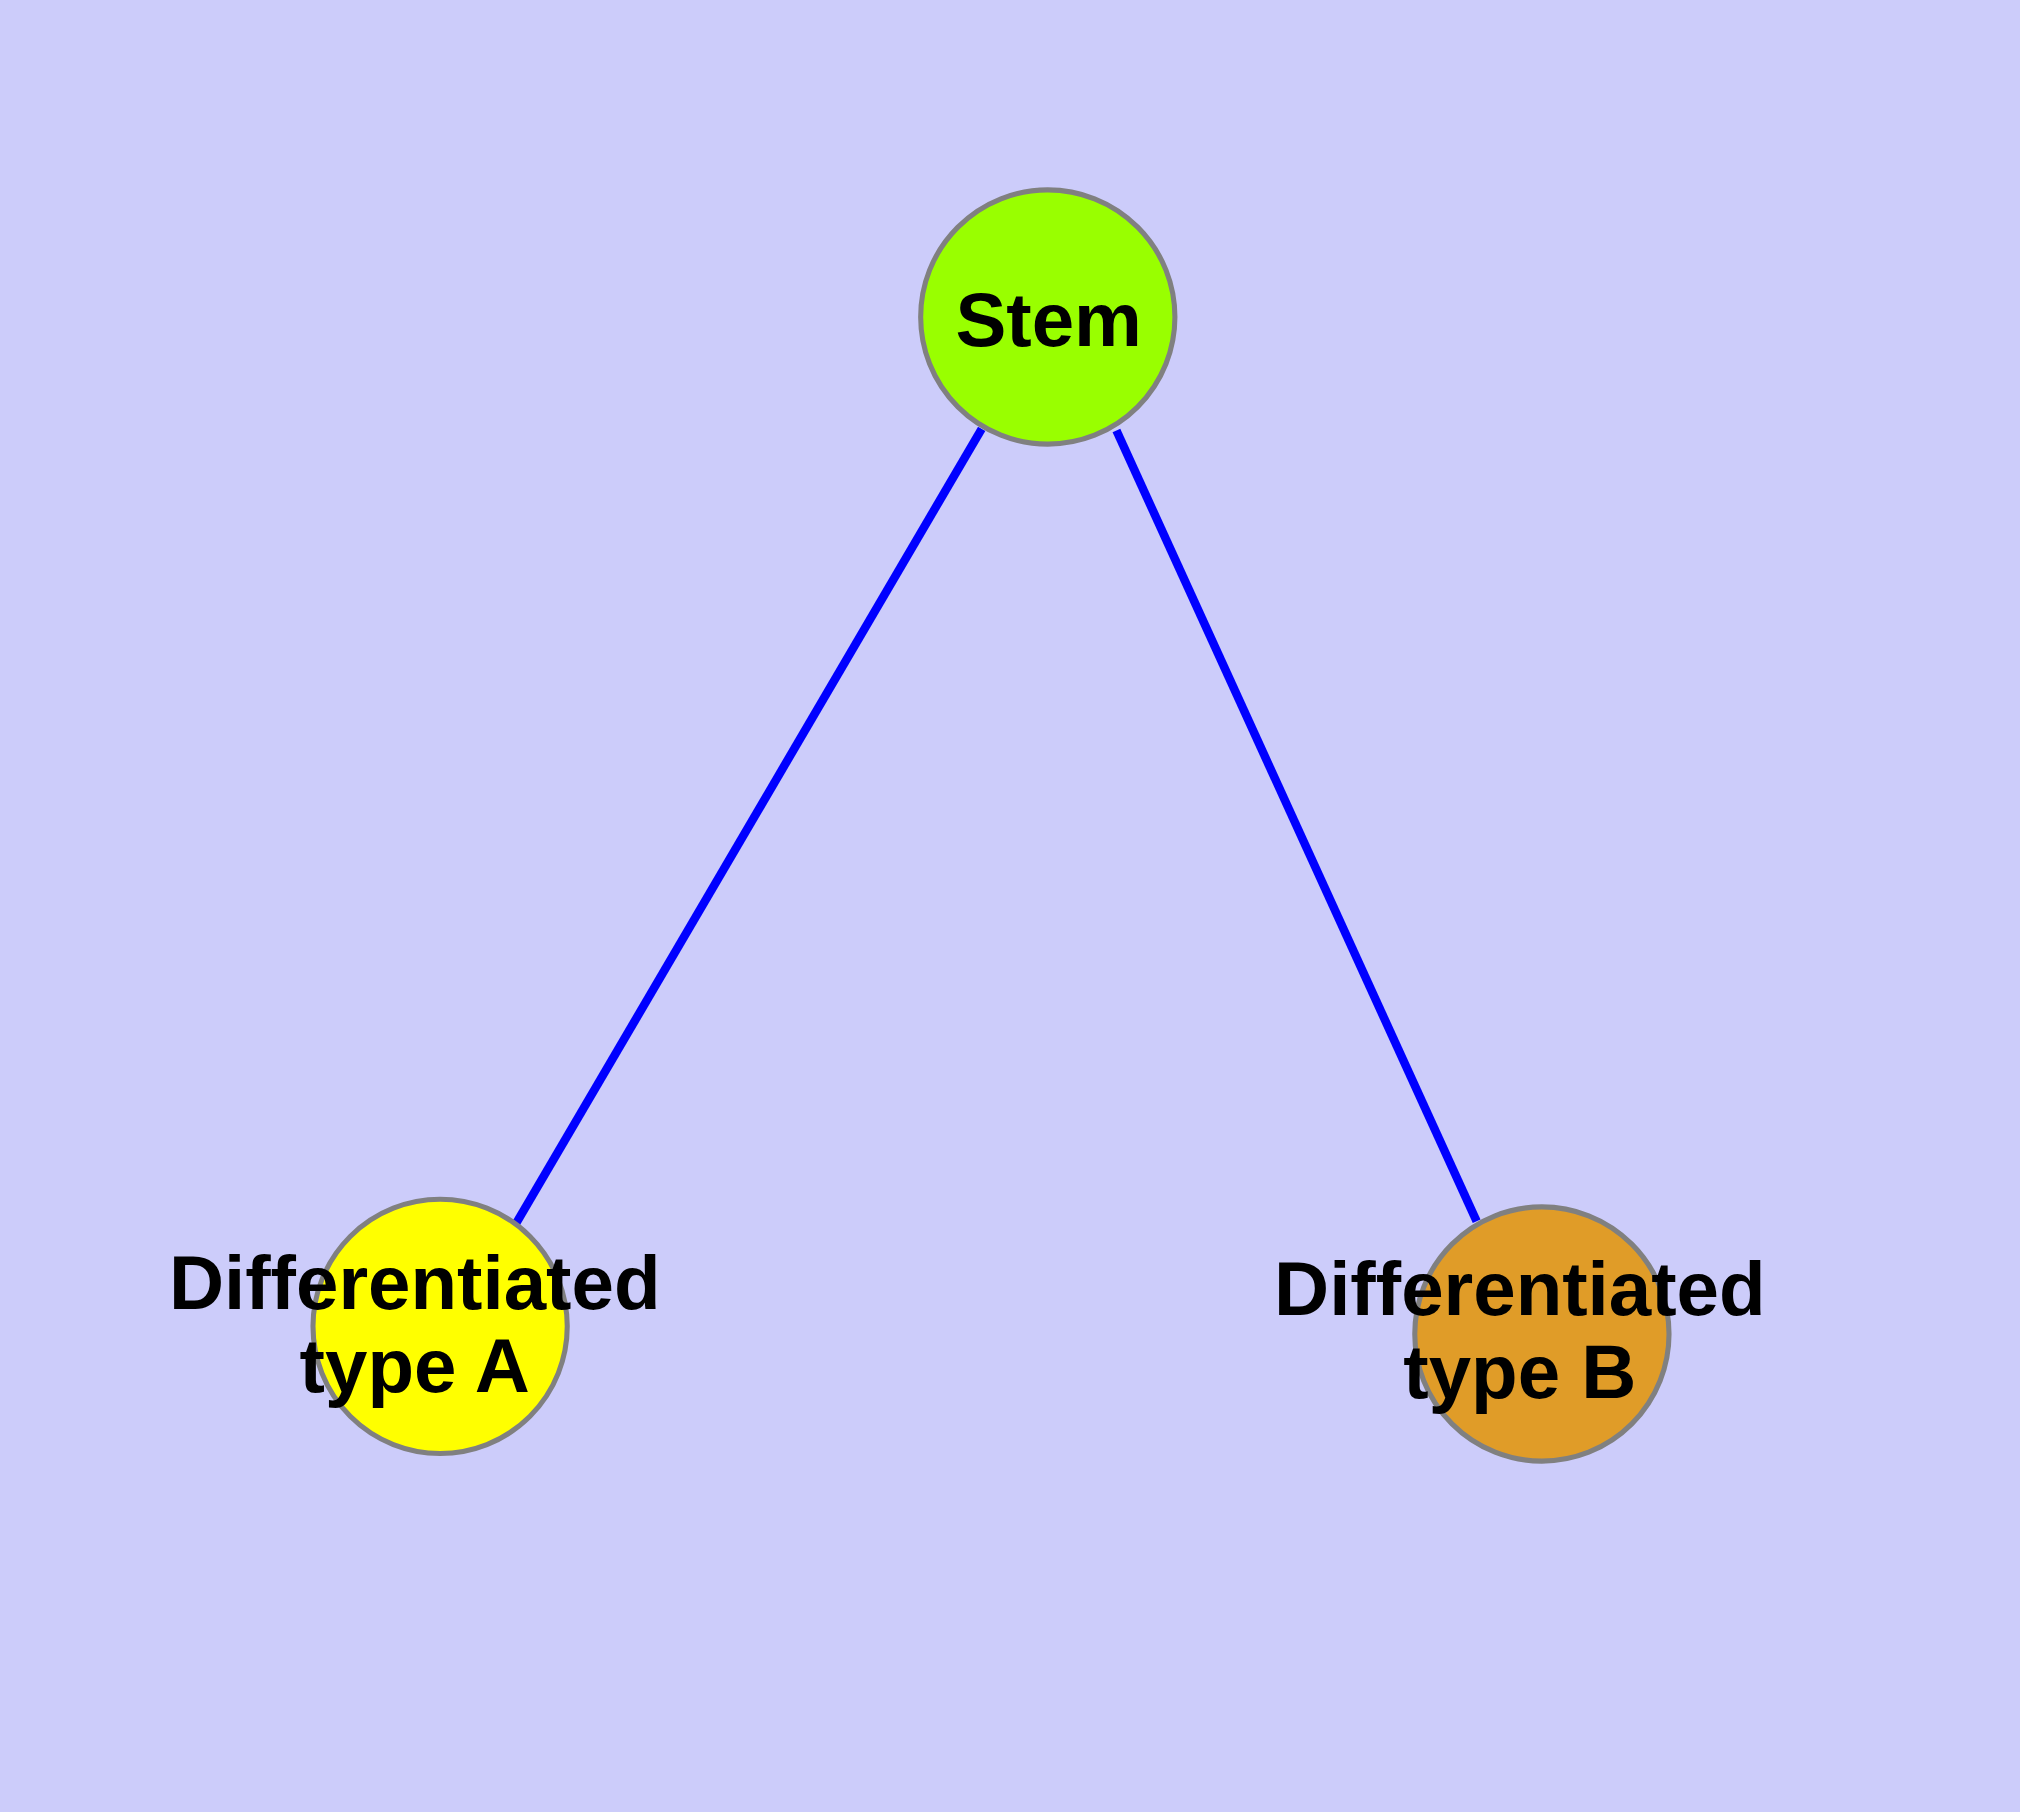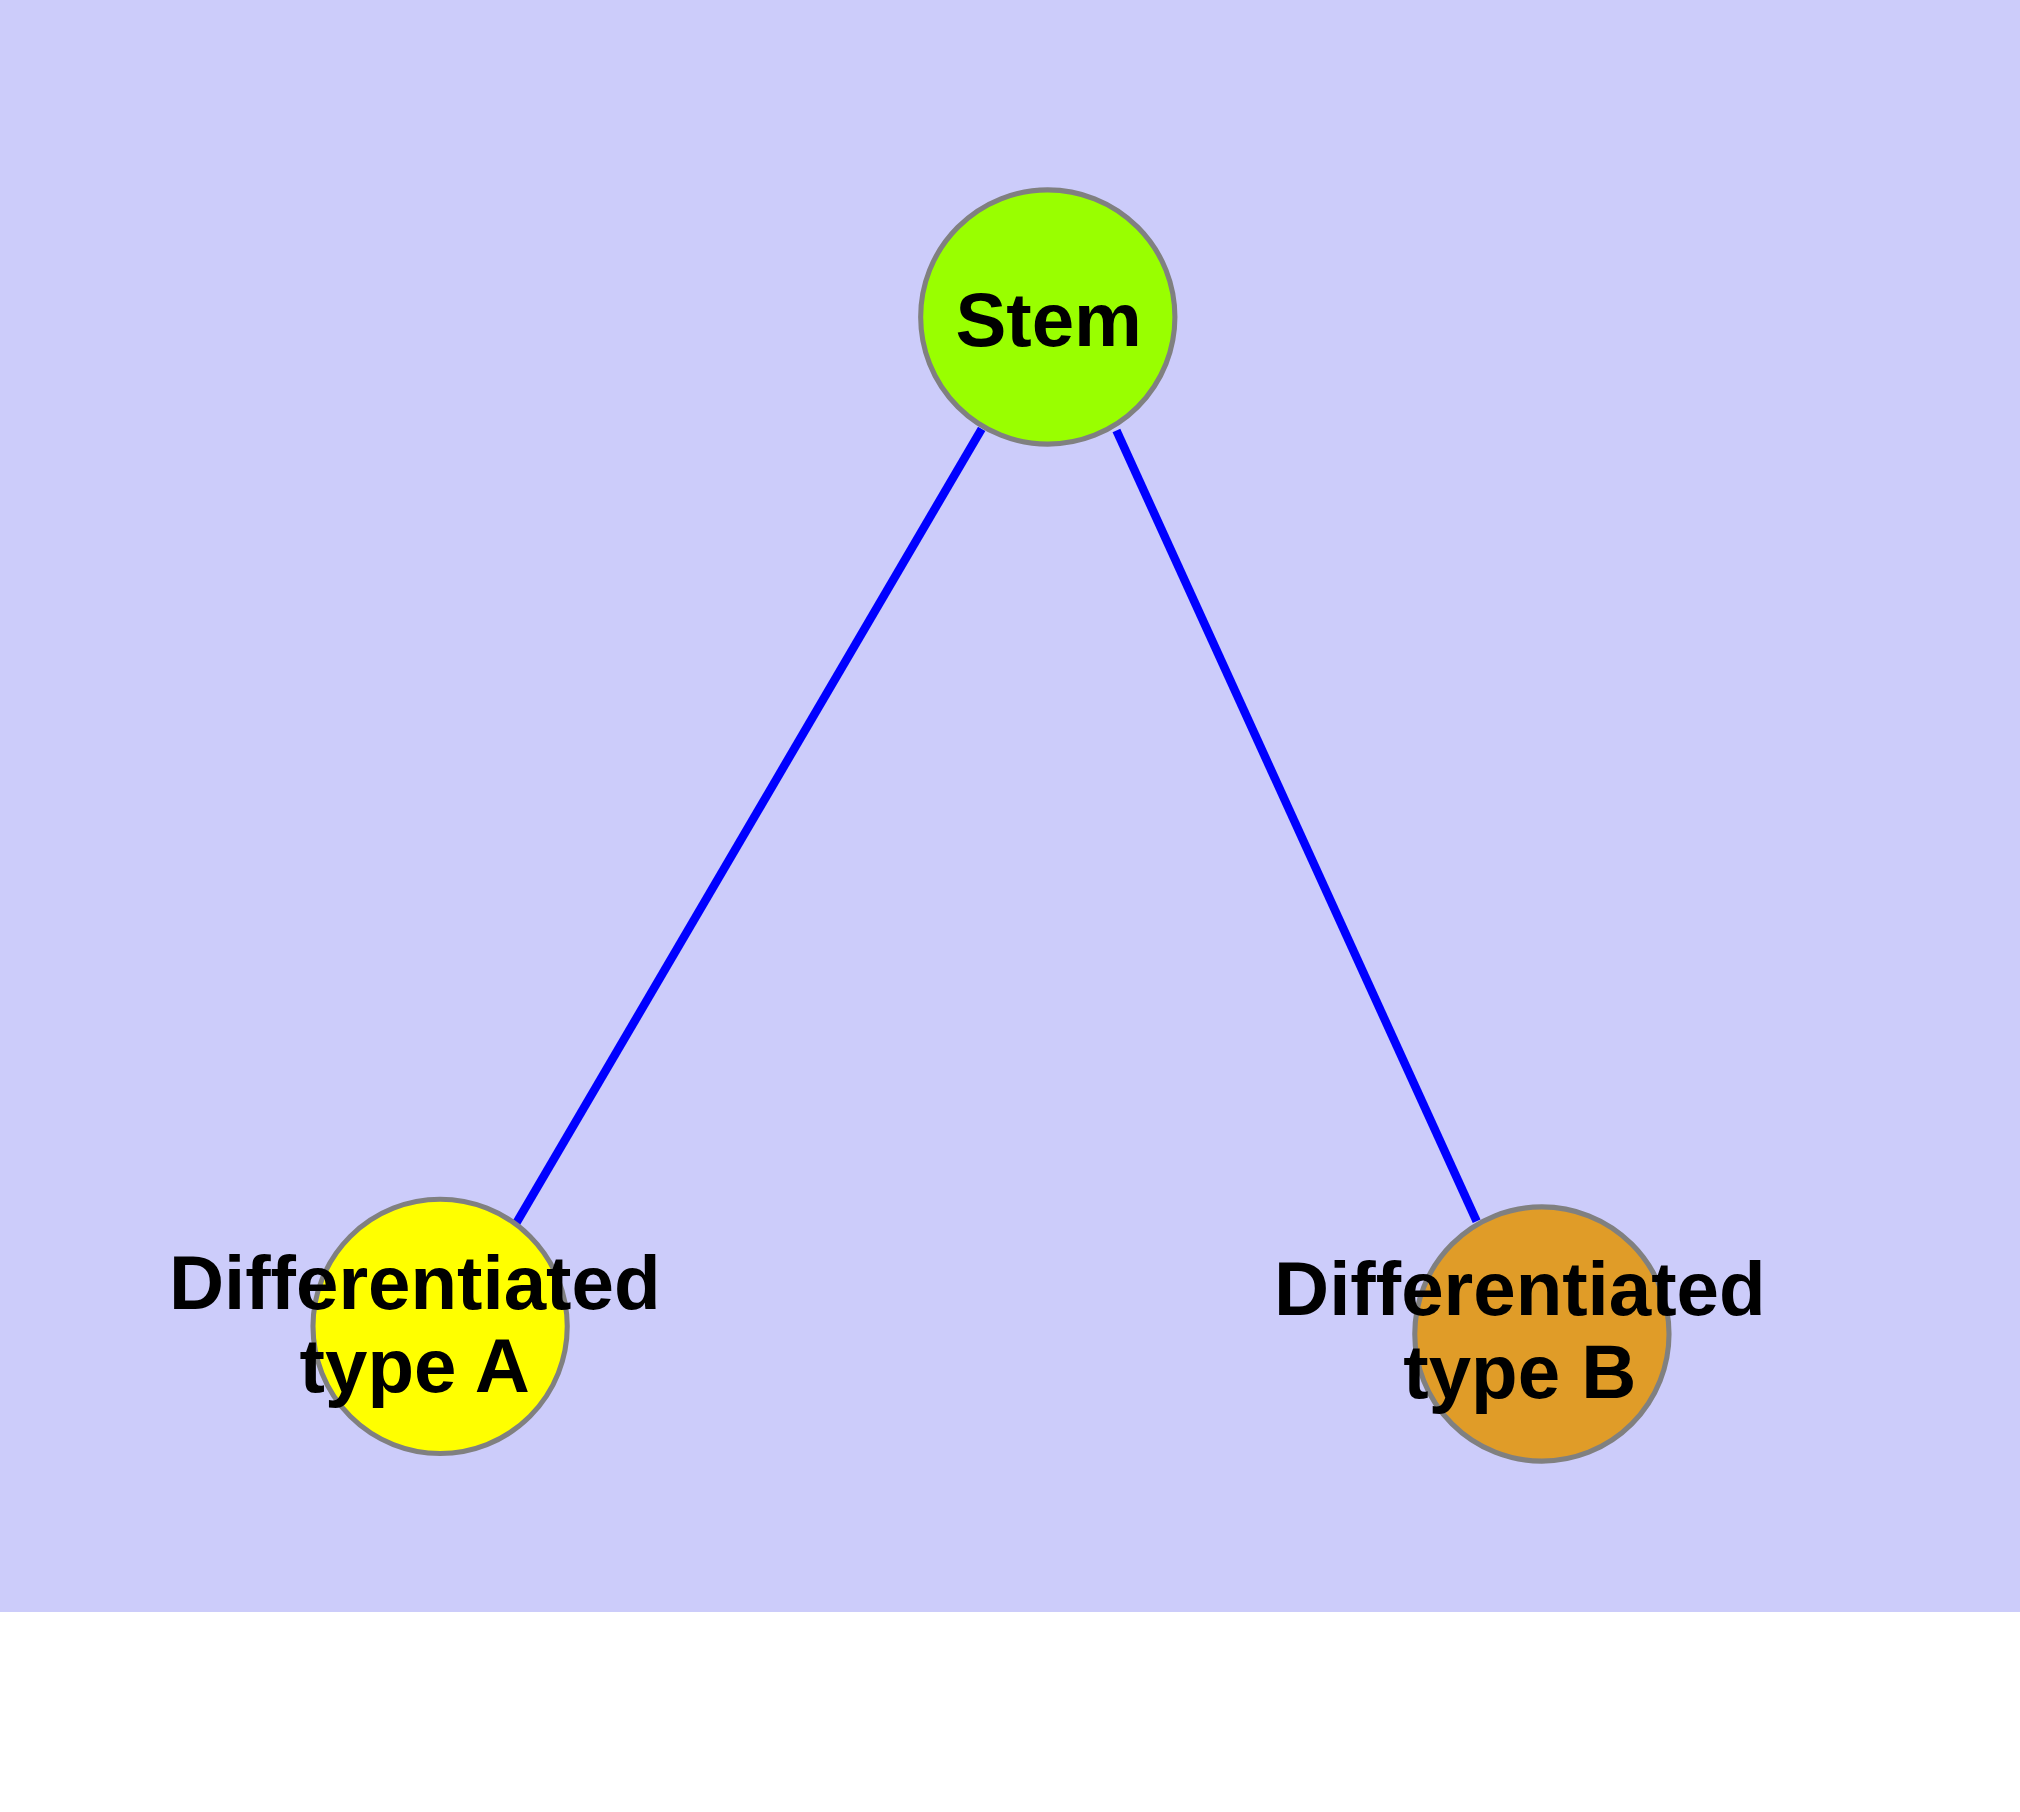--- a/index.html
+++ b/index.html
@@ -3,21 +3,21 @@
 <meta charset="utf-8">
 <style>
   html, body {
     margin: 0;
     padding: 0;
     background: #ffffff;
   }
   #canvas {
     position: relative;
     width: 2021px;
-    height: 1612px;
+    height: 1812px;
     background: #ccccfa;
     overflow: hidden;
     font-family: "Liberation Sans", sans-serif;
   }
   #graph-svg {
     position: absolute;
     top: 0;
     left: 0;
     width: 2021px;
     height: 1812px;

